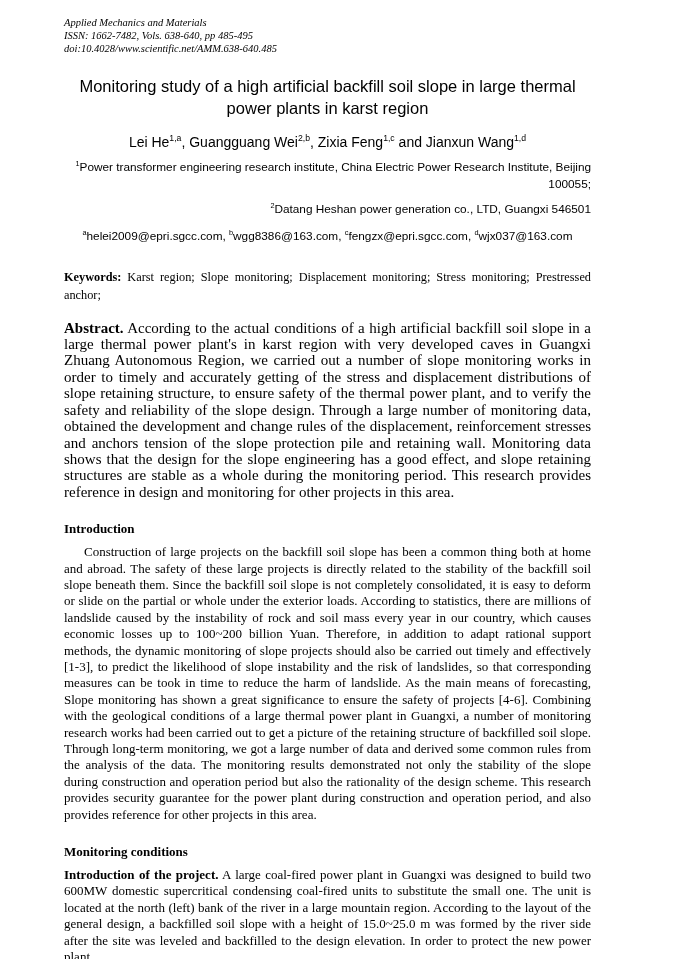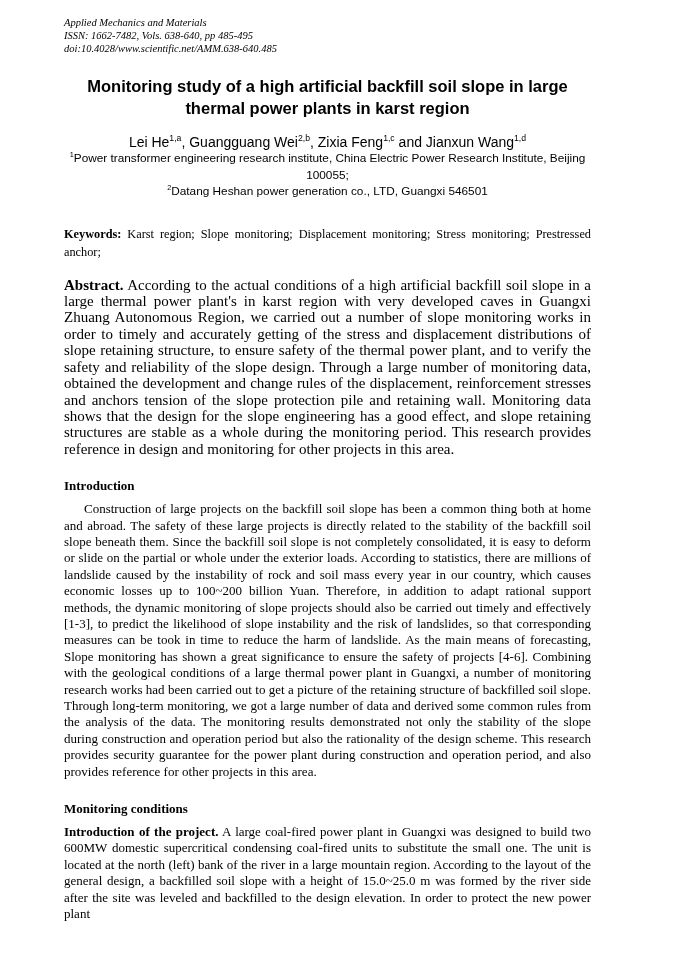--- a/index.html
+++ b/index.html
@@ -19,38 +19,39 @@
     justify-content: space-between;
     font-style: italic;
     font-size: 10.5px;
     line-height: 1.25;
   }
   .meta-right { text-align: right; }
 
   
   .title {
     font-family: "Liberation Sans", sans-serif;
-    font-weight: bold;
+    font-weight: normal;
     font-size: 16.5px;
     line-height: 1.3;
     text-align: center;
     margin-top: 21px;
     padding: 0 12px;
   }
   .authors {
     font-family: "Liberation Sans", sans-serif;
     font-size: 14px;
     text-align: center;
     margin-top: 15px;
   }
   .affil {
     font-family: "Liberation Sans", sans-serif;
     font-size: 11.8px;
     line-height: 1.4;
-    text-align: center;
+    text-align: right;
+    margin-top: 9px;
   }
   .emails {
     font-family: "Liberation Sans", sans-serif;
     font-size: 11.8px;
     text-align: center;
     margin-top: 11px;
   }
   sup { font-size: 0.62em; vertical-align: super; line-height: 0; }
 
   
@@ -97,20 +98,21 @@
   </header>
 
   <h1 class="title">Monitoring study of a high artificial backfill soil slope in large thermal power plants in karst region</h1>
 
   <p class="authors"><span>Lei He</span><sup>1,a</sup><span>, Guangguang Wei</span><sup>2,b</sup><span>, Zixia Feng</span><sup>1,c</sup><span> and Jianxun Wang</span><sup>1,d</sup></p>
 
   <p class="affil"><sup>1</sup><span>Power transformer engineering research institute, China Electric Power Research Institute, Beijing 100055;</span></p>
 
   <p class="affil"><sup>2</sup><span>Datang Heshan power generation co., LTD, Guangxi 546501</span></p>
 
+  <p class="emails"><sup>a</sup><span>helei2009@epri.sgcc.com, </span><sup>b</sup><span>wgg8386@163.com, </span><sup>c</sup><span>fengzx@epri.sgcc.com, </span><sup>d</sup><span>wjx037@163.com</span></p>
 
   <p class="keywords"><b>Keywords:</b> <span>Karst region; Slope monitoring; Displacement monitoring; Stress monitoring; Prestressed anchor;</span></p>
 
   <p class="abstract"><b>Abstract.</b> <span>According to the actual conditions of a high artificial backfill soil slope in a large thermal power plant's in karst region with very developed caves in Guangxi Zhuang Autonomous Region, we carried out a number of slope monitoring works in order to timely and accurately getting of the stress and displacement distributions of slope retaining structure, to ensure safety of the thermal power plant, and to verify the safety and reliability of the slope design. Through a large number of monitoring data, obtained the development and change rules of the displacement, reinforcement stresses and anchors tension of the slope protection pile and retaining wall. Monitoring data shows that the design for the slope engineering has a good effect, and slope retaining structures are stable as a whole during the monitoring period. This research provides reference in design and monitoring for other projects in this area.</span></p>
 
   <h2 class="section-heading">Introduction</h2>
 
   <p class="body-para indent">Construction of large projects on the backfill soil slope has been a common thing both at home and abroad. The safety of these large projects is directly related to the stability of the backfill soil slope beneath them. Since the backfill soil slope is not completely consolidated, it is easy to deform or slide on the partial or whole under the exterior loads. According to statistics, there are millions of landslide caused by the instability of rock and soil mass every year in our country, which causes economic losses up to 100~200 billion Yuan. Therefore, in addition to adapt rational support methods, the dynamic monitoring of slope projects should also be carried out timely and effectively [1-3], to predict the likelihood of slope instability and the risk of landslides, so that corresponding measures can be took in time to reduce the harm of landslide. As the main means of forecasting, Slope monitoring has shown a great significance to ensure the safety of projects [4-6]. Combining with the geological conditions of a large thermal power plant in Guangxi, a number of monitoring research works had been carried out to get a picture of the retaining structure of backfilled soil slope. Through long-term monitoring, we got a large number of data and derived some common rules from the analysis of the data. The monitoring results demonstrated not only the stability of the slope during construction and operation period but also the rationality of the design scheme. This research provides security guarantee for the power plant during construction and operation period, and also provides reference for other projects in this area.</p>
 
   <h2 class="section-heading">Monitoring conditions</h2>

